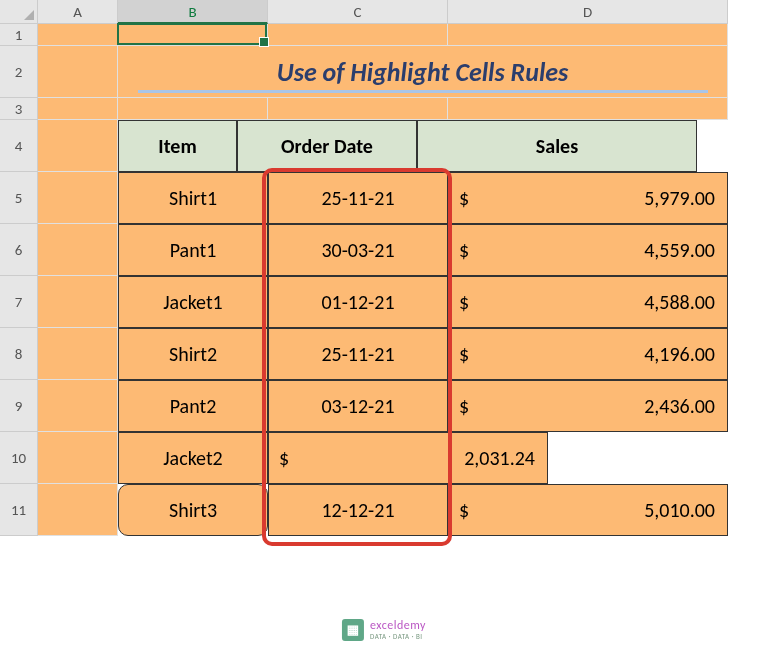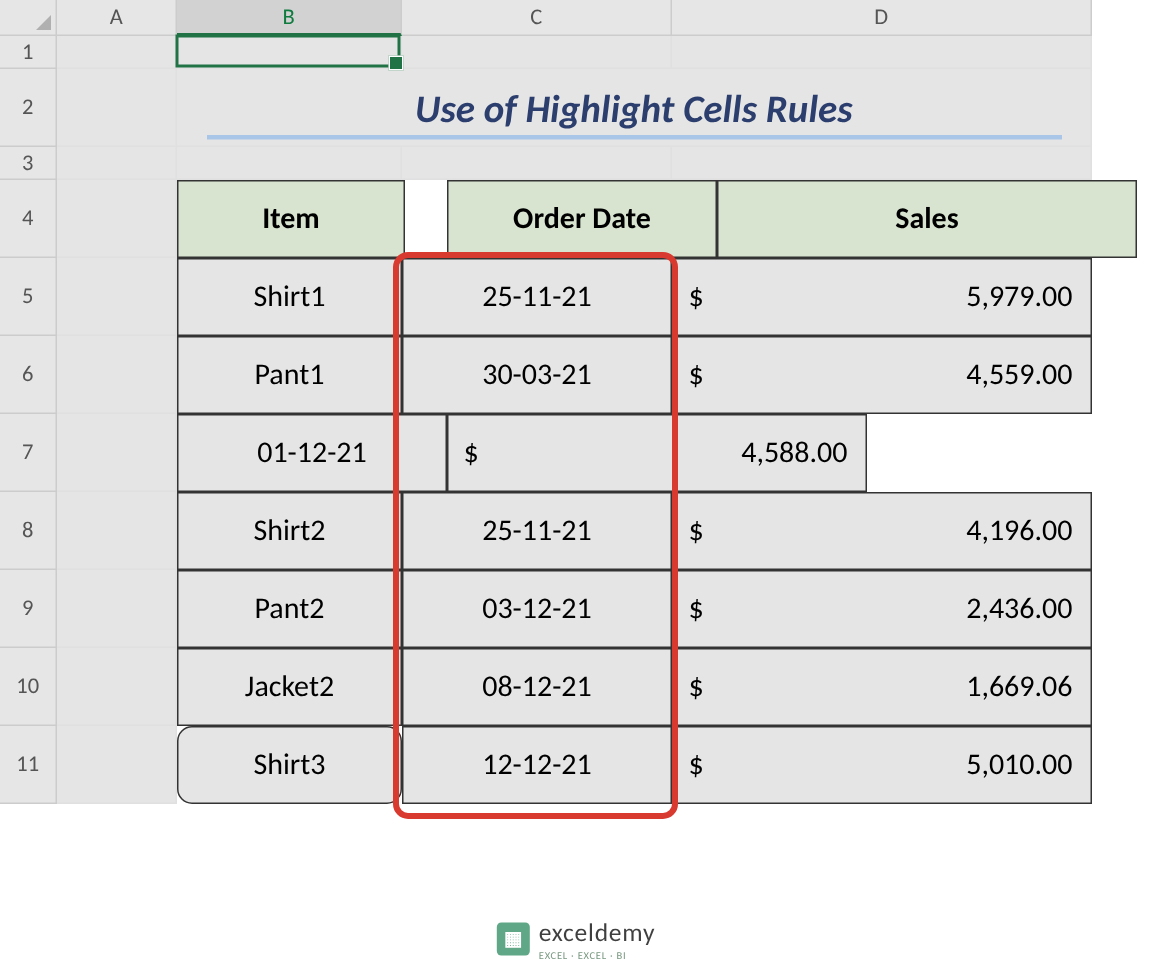--- a/index.html
+++ b/index.html
@@ -71,21 +71,21 @@
     justify-content: center;
   }
   .grid {
     position: absolute;
     left: 38px; top: 24px;
   }
   .grow { display: flex; }
   .cell {
     border-right: 1px solid #e0e0e0;
     border-bottom: 1px solid #e0e0e0;
-    background: #e5e5e5;
+    background: #fdba74;
     font-size: 20px;
     display: flex;
     align-items: center;
     padding: 0 8px;
     overflow: visible;
     position: relative;
   }
   .title-cell {
     color: #2b3e6d;
     font-style: italic;
@@ -155,21 +155,21 @@
     width: 22px; height: 22px;
     background: #2a8a5f;
     border-radius: 3px;
     display: flex;
     align-items: center;
     justify-content: center;
     color: #fff;
     font-size: 13px;
     font-weight: bold;
   }
-  .wm-text { color: #000000; font-size: 17px; letter-spacing: 0.5px; }
+  .wm-text { color: #a21caf; font-size: 12px; letter-spacing: 0.5px; }
   .wm-sub { color: #4a7555; font-size: 7px; letter-spacing: 0.5px; }
 </style>
 </head>
 <body>
 
 <div class="sheet">
   <div class="corner"></div>
 
   <div class="col-headers" id="col-headers">
       <div class="col-h" style="width: 80px;">A</div>
@@ -206,22 +206,22 @@
         </div>
       </div>
       <div class="grow">
         <div class="cell " style="width: 80px; height: 22px;"></div>
         <div class="cell " style="width: 150px; height: 22px;"></div>
         <div class="cell " style="width: 180px; height: 22px;"></div>
         <div class="cell " style="width: 280px; height: 22px;"></div>
       </div>
       <div class="grow">
         <div class="cell " style="width: 80px; height: 52px;"></div>
-        <div class="cell th" style="width: 152px; height: 52px;">Item</div>
-        <div class="cell th" style="width: 180px; height: 52px; margin-left: 28px;">Order Date</div>
+        <div class="cell th" style="width: 119px; height: 52px;">Item</div>
+        <div class="cell th" style="width: 180px; height: 52px;">Order Date</div>
         <div class="cell th" style="width: 280px; height: 52px;">Sales</div>
       </div>
       <div class="grow">
         <div class="cell " style="width: 80px; height: 52px;"></div>
         <div class="cell td" style="width: 150px; height: 52px;">Shirt1</div>
         <div class="cell td" style="width: 180px; height: 52px;">25-11-21</div>
         <div class="cell td td-sales" style="width: 280px; height: 52px;">
           <span class="dollar">$</span>
           <span class="amount">5,979.00</span>
         </div>
@@ -230,20 +230,21 @@
         <div class="cell " style="width: 80px; height: 52px;"></div>
         <div class="cell td" style="width: 150px; height: 52px;">Pant1</div>
         <div class="cell td" style="width: 180px; height: 52px;">30-03-21</div>
         <div class="cell td td-sales" style="width: 280px; height: 52px;">
           <span class="dollar">$</span>
           <span class="amount">4,559.00</span>
         </div>
       </div>
       <div class="grow">
         <div class="cell " style="width: 80px; height: 52px;"></div>
+        <div class="cell td" style="width: 150px; height: 52px;">Jacket1</div>
         <div class="cell td" style="width: 180px; height: 52px;">01-12-21</div>
         <div class="cell td td-sales" style="width: 280px; height: 52px;">
           <span class="dollar">$</span>
           <span class="amount">4,588.00</span>
         </div>
       </div>
       <div class="grow">
         <div class="cell " style="width: 80px; height: 52px;"></div>
         <div class="cell td" style="width: 150px; height: 52px;">Shirt2</div>
         <div class="cell td" style="width: 180px; height: 52px;">25-11-21</div>
@@ -257,40 +258,39 @@
         <div class="cell td" style="width: 150px; height: 52px;">Pant2</div>
         <div class="cell td" style="width: 180px; height: 52px;">03-12-21</div>
         <div class="cell td td-sales" style="width: 280px; height: 52px;">
           <span class="dollar">$</span>
           <span class="amount">2,436.00</span>
         </div>
       </div>
       <div class="grow">
         <div class="cell " style="width: 80px; height: 52px;"></div>
         <div class="cell td" style="width: 150px; height: 52px;">Jacket2</div>
-        <div class="cell td" style="width: 180px; height: 52px;">08-12-21</div>
-        <div class="cell td td-sales" style="width: 280px; height: 52px;">
-          <span class="dollar">$</span>
-          <span class="amount">1,669.06</span>
+        <div class="cell td td-sales" style="width: 280px; height: 52px;">
+          <span class="dollar">$</span>
+          <span class="amount">2,031.24</span>
         </div>
       </div>
       <div class="grow">
         <div class="cell " style="width: 80px; height: 52px;"></div>
         <div class="cell td" style="width: 150px; height: 52px; border-radius: 10px;">Shirt3</div>
         <div class="cell td" style="width: 180px; height: 52px;">12-12-21</div>
         <div class="cell td td-sales" style="width: 280px; height: 52px;">
           <span class="dollar">$</span>
           <span class="amount">5,010.00</span>
         </div>
       </div>
     </div>
 
   <div class="active-cell" id="active-cell" style="left: 117px; top: 23px; width: 150px; height: 22px;"></div>
   <div class="red-box" id="red-box" style="left: 262px; top: 168px; width: 190px; height: 378px;"></div>
 
   <div class="watermark">
     <div class="wm-icon">▦</div>
     <div>
       <div class="wm-text">exceldemy</div>
-      <div class="wm-sub">EXCEL · EXCEL · BI</div>
+      <div class="wm-sub">DATA · DATA · BI</div>
     </div>
   </div>
 </div>
 
 </body></html>

